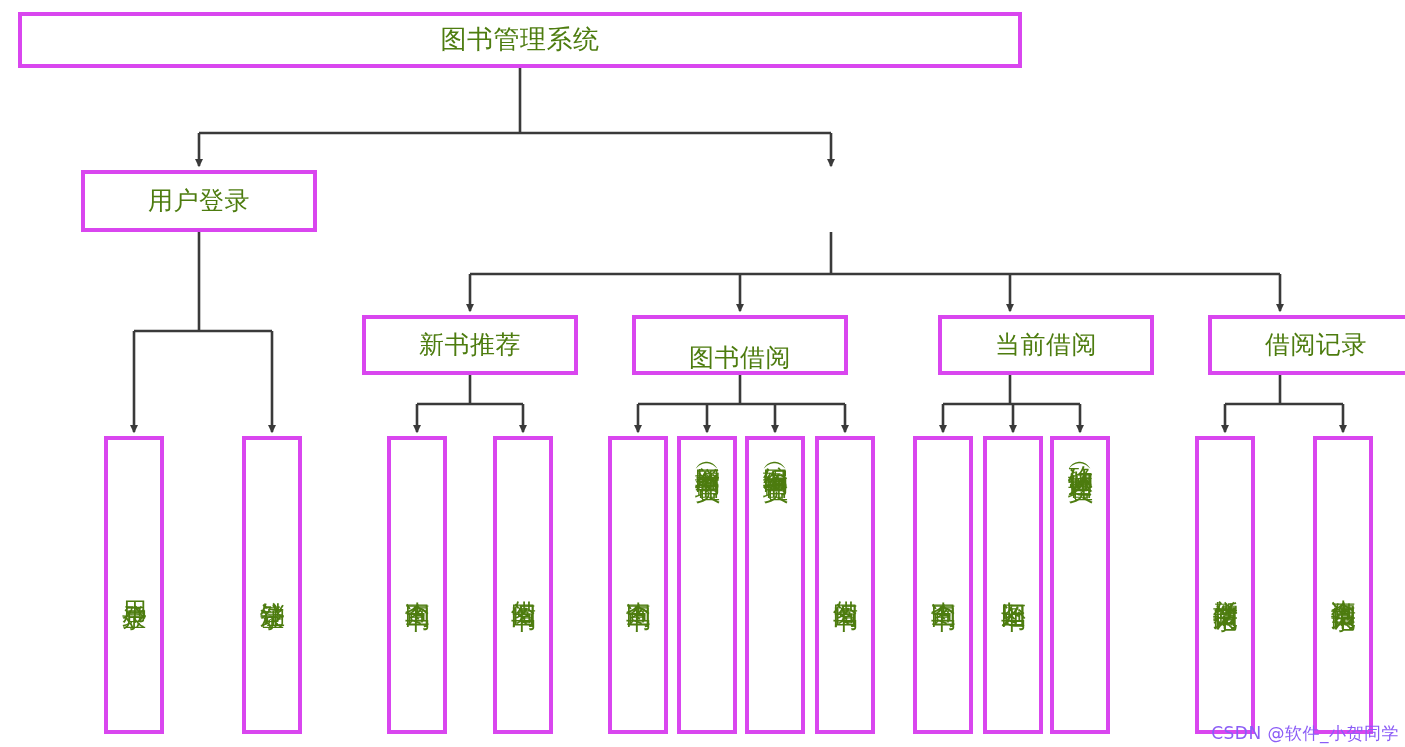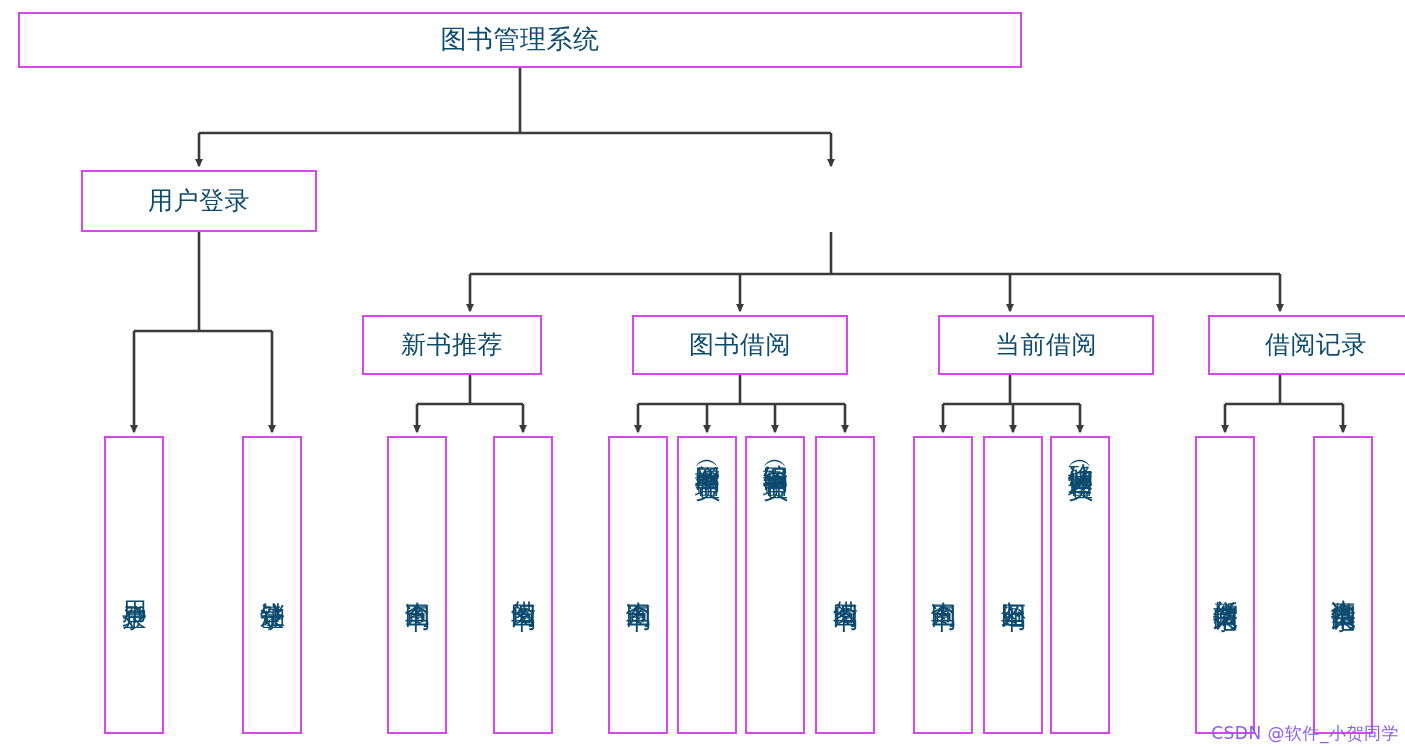--- a/index.html
+++ b/index.html
@@ -23,25 +23,25 @@
     left: 0;
     top: 0;
     width: 1405px;
     height: 747px;
     pointer-events: none;
   }
   .node {
     position: absolute;
     box-sizing: border-box;
     background: #ffffff;
-    border: 2px solid #d946ef;
+    border: 4px solid #d946ef;
     display: flex;
     align-items: center;
     justify-content: center;
-    color: #0c4a6e;
+    color: #4d7c0f;
   }
   .node-label {
     display: block;
     text-align: center;
     line-height: 1.06;
     letter-spacing: 0.5px;
   }
   
   .node.h .node-label {
     writing-mode: horizontal-tb;
@@ -134,24 +134,24 @@
   </svg>
 
   <div class="node h root" style="left:18px; top:12px; width:1004px; height:56px;">
     <span class="node-label">图书管理系统</span>
   </div>
 
   <div class="node h" style="left:81px; top:170px; width:236px; height:62px;">
     <span class="node-label">用户登录</span>
   </div>
 
-  <div class="node h" style="left:362px; top:315px; width:180px; height:60px;">
+  <div class="node h" style="left:362px; top:315px; width:216px; height:60px;">
     <span class="node-label">新书推荐</span>
   </div>
-  <div class="node h" style="left:632px; top:315px; width:216px; height:60px;">
+  <div class="node h" style="left:632px; top:315px; width:216px; height:60px;align-items:flex-end;">
     <span class="node-label">图书借阅</span>
   </div>
   <div class="node h" style="left:902px; top:315px; width:216px; height:60px;margin-left:36px;">
     <span class="node-label">当前借阅</span>
   </div>
   <div class="node h" style="left:1208px; top:315px; width:216px; height:60px;">
     <span class="node-label">借阅记录</span>
   </div>
 
   <div class="node v centered" style="left:104px; top:436px; width:60px; height:298px;">

